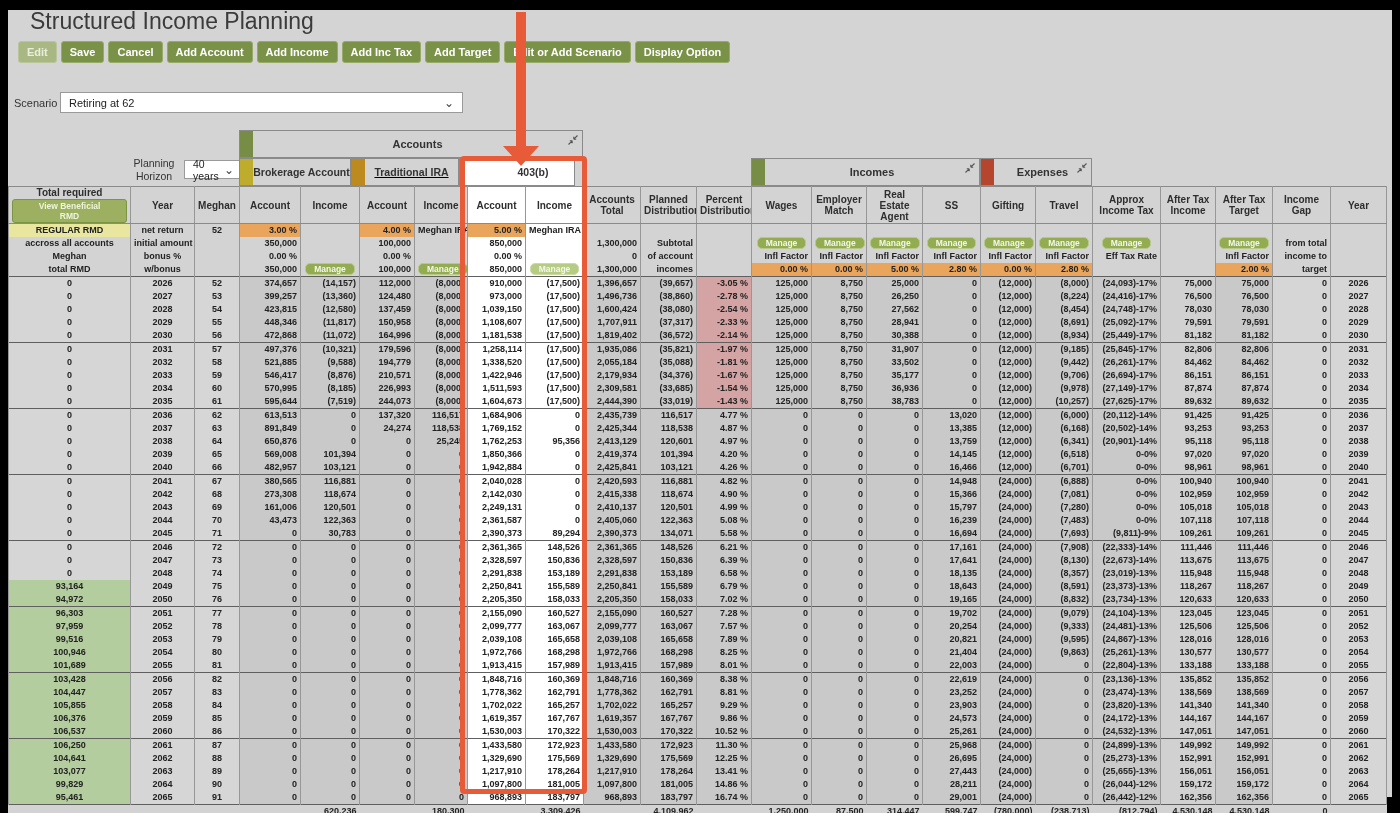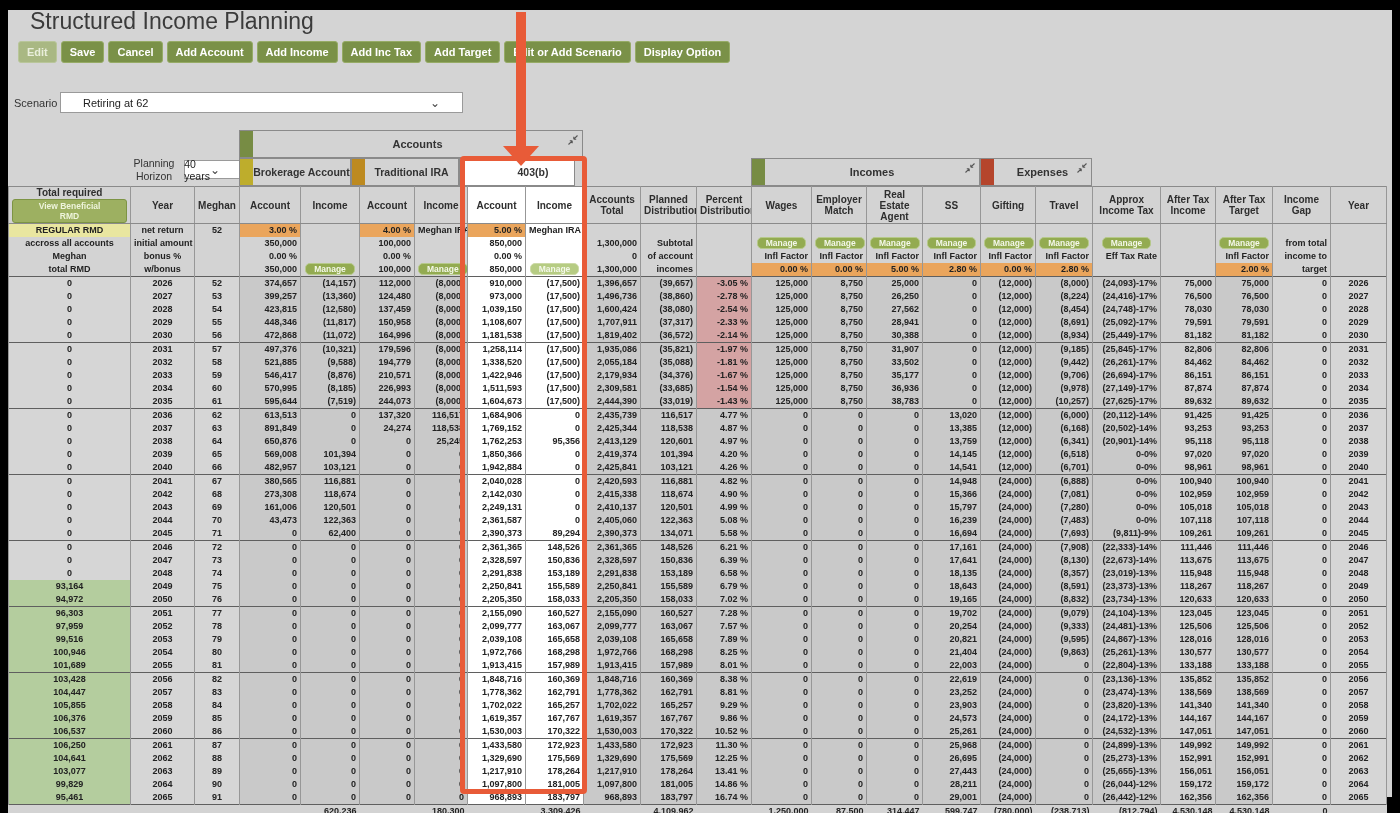--- a/index.html
+++ b/index.html
@@ -6,36 +6,36 @@
   .screen{position:relative;width:1400px;height:813px;background:#000;overflow:hidden;
           font-family:"Liberation Sans","DejaVu Sans",sans-serif;}
   .content{position:absolute;left:8px;top:10px;width:1384px;height:787px;background:#d4d4d4;}
   .title{position:absolute;left:30px;top:8px;font-size:23px;font-weight:500;color:#3b3b3b;}
   .toolbar{position:absolute;left:18px;top:41px;display:flex;gap:4px;}
   .tbtn{background:#7a9148;border:1px solid #96ab66;border-radius:3px;color:#fff;
         font-size:11px;font-weight:700;padding:3px 8px;height:14px;line-height:14px;cursor:pointer;}
   .tbtn.dis{background:#a9b883;border-color:#b9c69a;color:#e9eedb;}
   .sc-label{position:absolute;left:14px;top:97px;font-size:11px;color:#333;}
   .select{background:#fff;border:1px solid #9a9a9a;display:flex;align-items:center;
-          justify-content:space-between;font-size:11px;color:#222;padding:0 22px;box-sizing:border-box;}
+          justify-content:space-between;font-size:11px;color:#222;padding:0 8px;box-sizing:border-box;}
   .sc-select{position:absolute;left:60px;top:92px;width:403px;height:21px;}
   .chev{color:#444;font-size:12px;line-height:10px;}
   .grp,.tab{position:absolute;border:1px solid #8a8a8a;background:#d3d3d3;box-sizing:border-box;
             display:flex;align-items:center;}
   .gmark{width:13px;height:100%;flex:0 0 13px;}
   .glabel{flex:1;text-align:center;font-size:11px;font-weight:700;color:#333;}
   .gicon{position:absolute;right:3px;top:3px;}
   .grp-accounts{left:239px;top:130px;width:344px;height:28px;}
   .grp-incomes{left:751px;top:158px;width:229px;height:28px;}
   .grp-expenses{left:980px;top:158px;width:112px;height:28px;}
   .ph-label{position:absolute;left:126px;top:157px;width:56px;font-size:10.5px;color:#333;
             text-align:center;line-height:13px;}
   .ph-select{position:absolute;left:184px;top:160px;width:59px;height:19px;font-size:10.5px;justify-content:flex-end;}
   .tab-brokerage{left:239px;top:158px;width:112px;height:28px;}
-  .tab-ira{left:351px;top:158px;width:108px;height:28px;}
+  .tab-ira{left:351px;top:158px;width:108px;height:28px;text-decoration:underline;}
   .tab-403b{left:459px;top:158px;width:116px;height:28px;background:#fff;padding-left:32px;}
   .tab .glabel{font-size:10.5px;}
   
   .ptable{position:absolute;left:8px;top:186px;border-collapse:collapse;table-layout:fixed;
           width:1378px;background:#d4d4d4;}
   .ptable td,.ptable th{border-left:1px solid #979797;border-right:1px solid #979797;
           overflow:hidden;white-space:nowrap;box-sizing:border-box;padding:0 3px;}
   .ptable th{height:29px;background:#d3d3d3;font-size:10px;font-weight:700;color:#2e2e2e;
           white-space:pre-line;line-height:11px;vertical-align:middle;text-align:center;
           border-top:1px solid #8a8a8a;border-bottom:1px solid #8a8a8a;}
@@ -657,21 +657,21 @@
           <td>0</td>
           <td>0</td>
           <td>1,942,884</td>
           <td>0</td>
           <td>2,425,841</td>
           <td>103,121</td>
           <td>4.26 %</td>
           <td>0</td>
           <td>0</td>
           <td>0</td>
-          <td>14,541</td>
+          <td>16,466</td>
           <td>(12,000)</td>
           <td>(6,701)</td>
           <td>0-0%</td>
           <td>98,961</td>
           <td>98,961</td>
           <td>0</td>
           <td>2040</td>
         </tr>
         <tr>
           <td>0</td>
@@ -771,21 +771,21 @@
           <td>107,118</td>
           <td>107,118</td>
           <td>0</td>
           <td>2044</td>
         </tr>
         <tr>
           <td>0</td>
           <td>2045</td>
           <td>71</td>
           <td>0</td>
-          <td>62,400</td>
+          <td>30,783</td>
           <td>0</td>
           <td>0</td>
           <td>2,390,373</td>
           <td>89,294</td>
           <td>2,390,373</td>
           <td>134,071</td>
           <td>5.58 %</td>
           <td>0</td>
           <td>0</td>
           <td>0</td>

